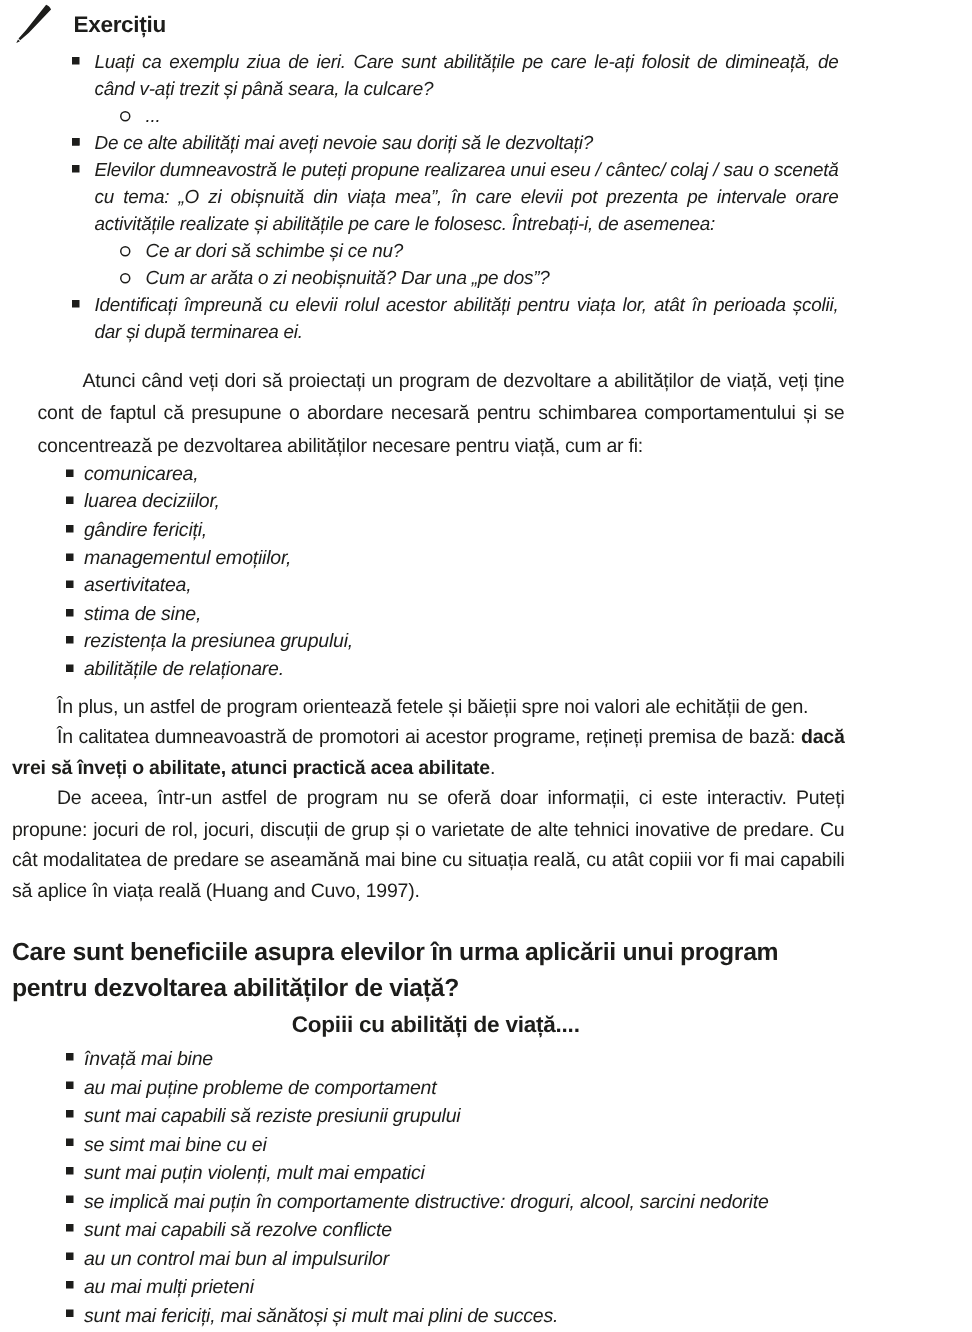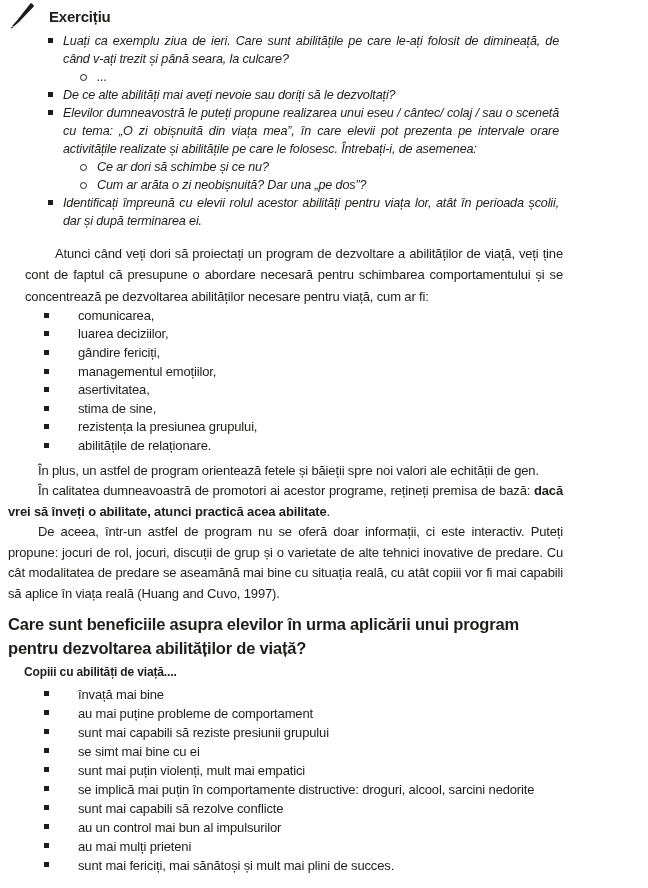--- a/index.html
+++ b/index.html
@@ -18,40 +18,40 @@
   .pencil { width:30px; height:28px; flex:0 0 auto; }
   .ex-title { font-weight:bold; font-size:15px; letter-spacing:-0.2px; }
   
   ul { margin:0; padding:0; list-style:none; }
   .ex-list { margin:2px 18px 0 0; font-style:italic; font-size:12.6px; line-height:18px; }
   .ex-list li { position:relative; padding-left:63px; text-align:justify; }
   .ex-list li.subitem { padding-left:97px; text-align:left; }
   .sq { position:absolute; left:48px; top:6px; width:5px; height:5px; background:#1d1d1b; }
   .circ { position:absolute; left:80px; top:6px; width:5px; height:5px; border:1px solid #1d1d1b; border-radius:50%; }
   .plain-list { font-size:13px; line-height:18.6px; }
-  .plain-list li { position:relative; padding-left:78px; }
+  .plain-list li { position:relative; padding-left:56px;font-style:italic; }
   .plain-list .sq { left:44px; }
   .benefits { line-height:19px; }
   
   .para {
     margin:0 14px 0 8px;
     font-size:13px;
     line-height:20.5px;
     text-align:justify;
     text-indent:30px;
   }
   .para.first { margin-top:13px; line-height:21.3px;margin-left:25px; }
   .b { font-weight:bold; }
   
   .h2 {
-    margin:9px 34px 3px 8px;
+    margin:20px 34px 3px 8px;
     font-size:16.5px; font-weight:bold;
     line-height:23.5px; letter-spacing:-0.2px;
   }
-  .h3 { margin:1px 8px 3px 24px; font-size:12px; font-weight:bold; line-height:19px; }
+  .h3 { margin:1px 8px 3px 12px; font-size:15px; font-weight:bold; line-height:19px;text-align:center; }
   .gap6 { height:5px; }
 </style>
 </head>
 <body>
 
 <div class="page">
 
   <div class="ex-header">
     <svg class="pencil" viewBox="0 0 30 30">
       <path fill="#1d1d1b" d="M23.3 1.2 c1.4.4 3.1 2 3.5 3.4 L11 21.2 4.8 26.6 3.6 25.4 9 19.2 Z"></path>

